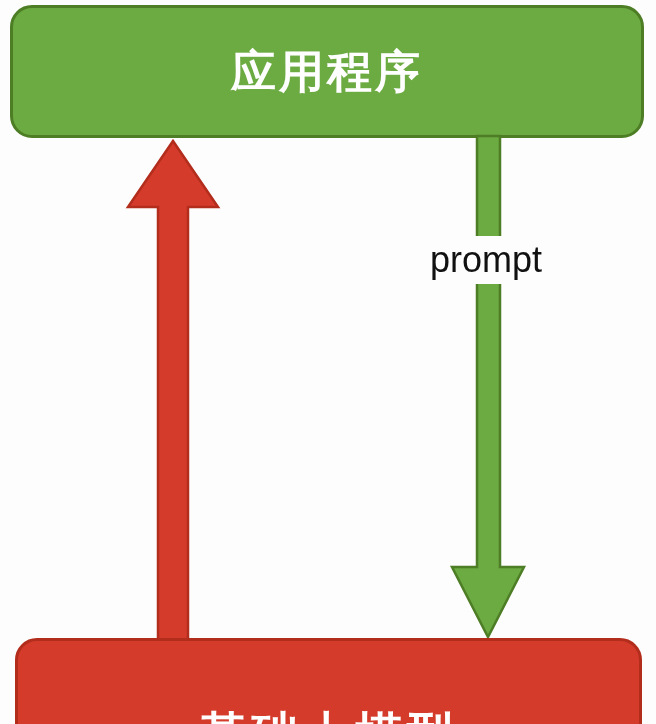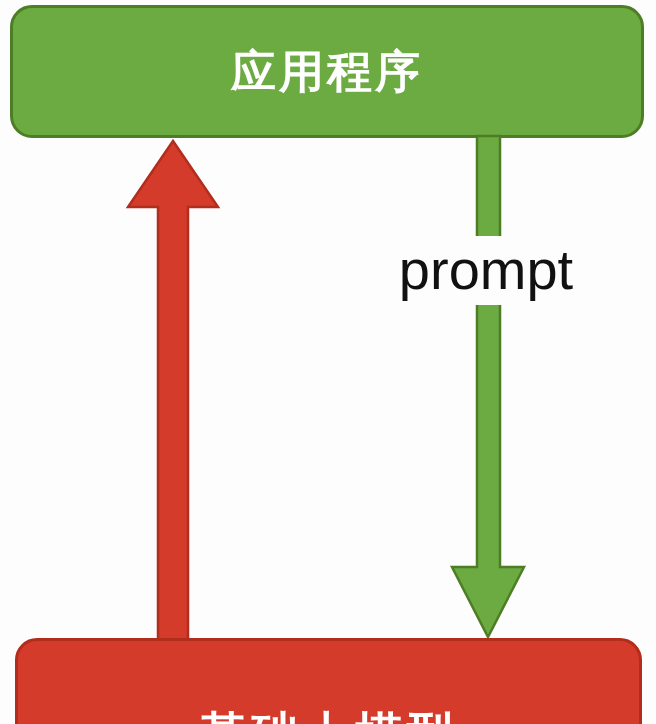--- a/index.html
+++ b/index.html
@@ -61,21 +61,21 @@
     top: 0;
     width: 656px;
     height: 724px;
     display: block;
   }
   .arrow-label {
     position: absolute;
     transform: translateX(-50%);
     background: #fdfdfd;
     padding: 5px 10px;
-    font-size: 56px;
+    font-size: 36px;
     line-height: 1.05;
     white-space: nowrap;
   }
   #label-prompt {
     left: 486px;
     top: 236px;
   }
   #label-response {
     left: 174px;
     top: 502px;

